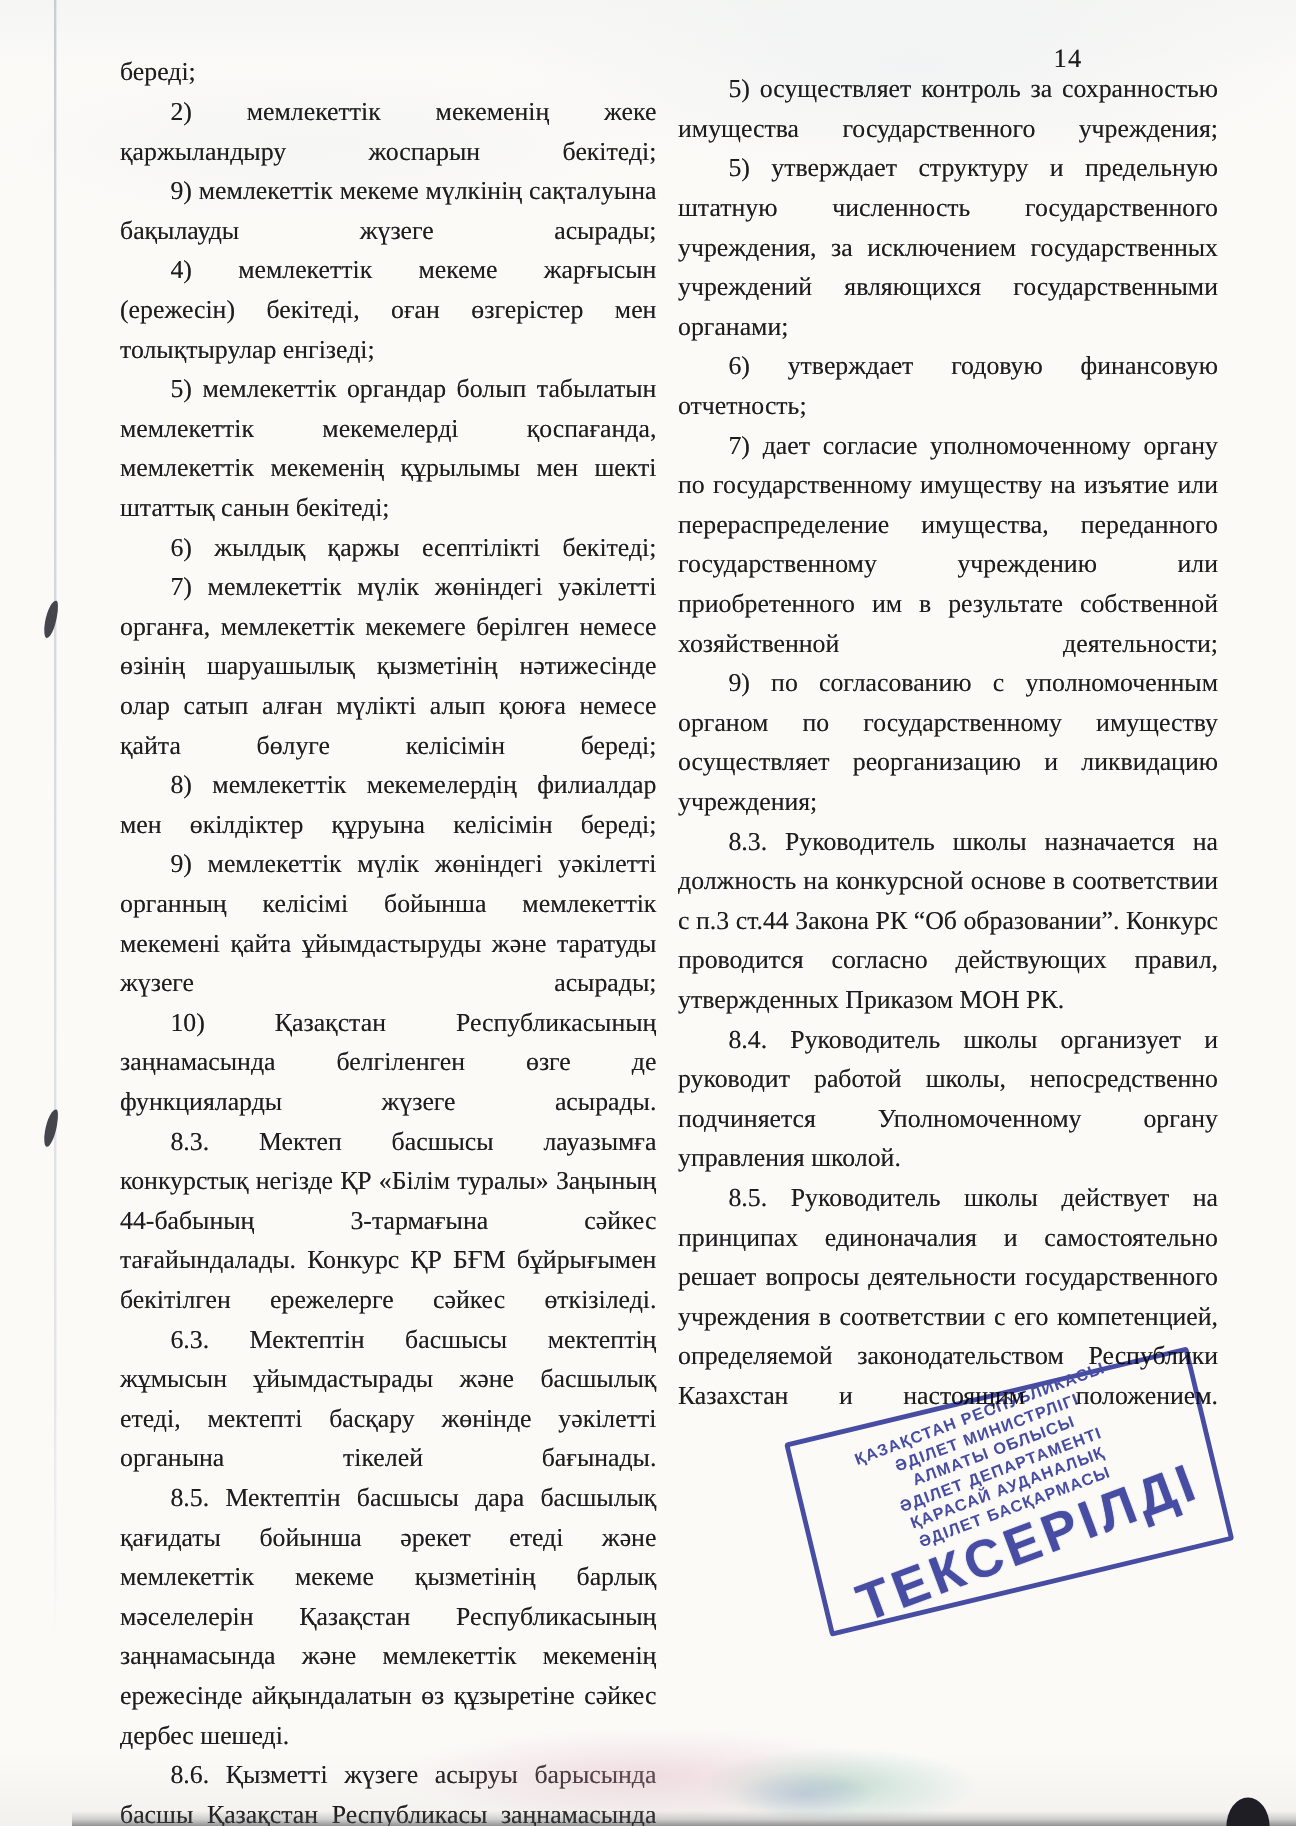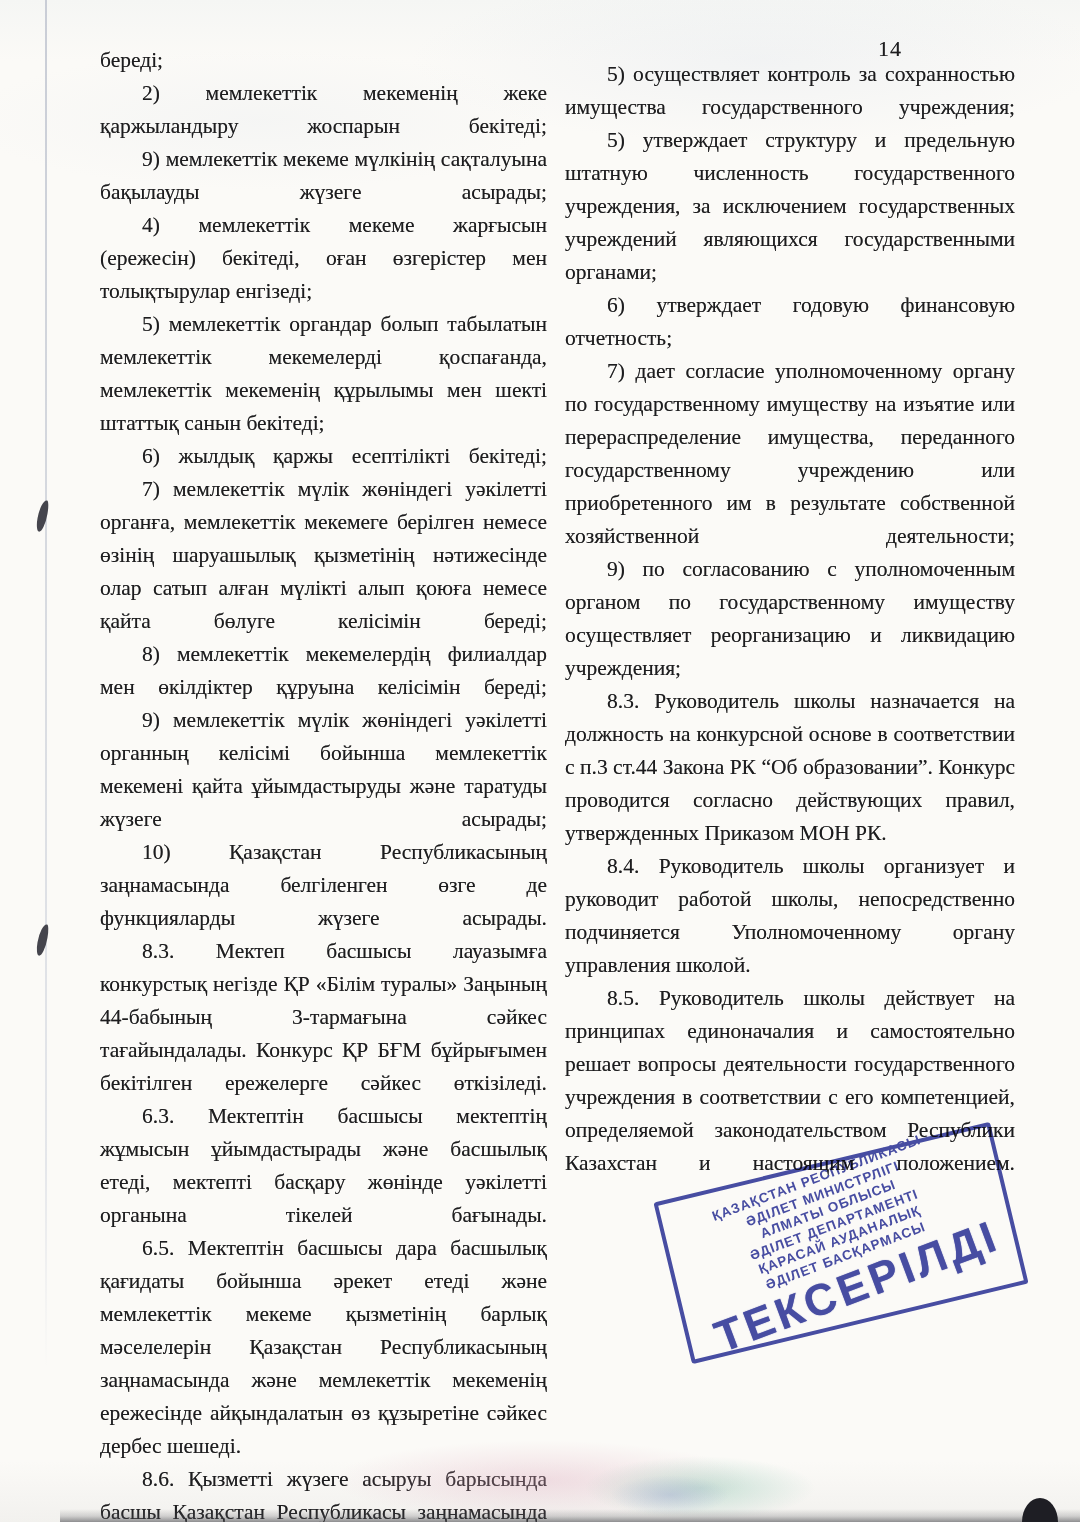--- a/index.html
+++ b/index.html
@@ -99,21 +99,21 @@
       <p class="spread ">9) мемлекеттік мекеме мүлкінің сақталуына бақылауды жүзеге асырады;</p>
       <p class="">4) мемлекеттік мекеме жарғысын (ережесін) бекітеді, оған өзгерістер мен толықтырулар енгізеді;</p>
       <p class="">5) мемлекеттік органдар болып табылатын мемлекеттік мекемелерді қоспағанда, мемлекеттік мекеменің құрылымы мен шекті штаттық санын бекітеді;</p>
       <p class="spread ">6) жылдық қаржы есептілікті бекітеді;</p>
       <p class="spread ">7) мемлекеттік мүлік жөніндегі уәкілетті органға, мемлекеттік мекемеге берілген немесе өзінің шаруашылық қызметінің нәтижесінде олар сатып алған мүлікті алып қоюға немесе қайта бөлуге келісімін береді;</p>
       <p class="spread ">8) мемлекеттік мекемелердің филиалдар мен өкілдіктер құруына келісімін береді;</p>
       <p class="spread ">9) мемлекеттік мүлік жөніндегі уәкілетті органның келісімі бойынша мемлекеттік мекемені қайта ұйымдастыруды және таратуды жүзеге асырады;</p>
       <p class="spread ">10) Қазақстан Республикасының заңнамасында белгіленген өзге де функцияларды жүзеге асырады.</p>
       <p class="spread ">8.3. Мектеп басшысы лауазымға конкурстық негізде ҚР «Білім туралы» Заңының 44-бабының 3-тармағына сәйкес тағайындалады. Конкурс ҚР БҒМ бұйрығымен бекітілген ережелерге сәйкес өткізіледі.</p>
       <p class="spread ">6.3. Мектептін басшысы мектептің жұмысын ұйымдастырады және басшылық етеді, мектепті басқару жөнінде уәкілетті органына тікелей бағынады.</p>
-      <p class="">6.5. Мектептін басшысы дара басшылық қағидаты бойынша әрекет етеді және мемлекеттік мекеме қызметінің барлық мәселелерін Қазақстан Республикасының заңнамасында және мемлекеттік мекеменің ережесінде айқындалатын өз құзыретіне сәйкес дербес шешеді.</p>
+      <p class="">8.5. Мектептін басшысы дара басшылық қағидаты бойынша әрекет етеді және мемлекеттік мекеме қызметінің барлық мәселелерін Қазақстан Республикасының заңнамасында және мемлекеттік мекеменің ережесінде айқындалатын өз құзыретіне сәйкес дербес шешеді.</p>
       <p class="spread ">8.6. Қызметті жүзеге асыруы барысында басшы Қазақстан Республикасы заңнамасында белгіленген тәртіппен:</p>
     </div>
   <div class="col col-right">
       <p class="spread ">5) осуществляет контроль за сохранностью имущества государственного учреждения;</p>
       <p class="">5) утверждает структуру и предельную штатную численность государственного учреждения, за исключением государственных учреждений являющихся государственными органами;</p>
       <p class="">6) утверждает годовую финансовую отчетность;</p>
       <p class="spread ">7) дает согласие уполномоченному органу по государственному имуществу на изъятие или перераспределение имущества, переданного государственному учреждению или приобретенного им в результате собственной хозяйственной деятельности;</p>
       <p class="">9) по согласованию с уполномоченным органом по государственному имуществу осуществляет реорганизацию и ликвидацию учреждения;</p>
       <p class="">8.3. Руководитель школы назначается на должность на конкурсной основе в соответствии с п.3 ст.44 Закона РК “Об образовании”. Конкурс проводится согласно действующих правил, утвержденных Приказом МОН РК.</p>
       <p class="">8.4. Руководитель школы организует и руководит работой школы, непосредственно подчиняется Уполномоченному органу управления школой.</p>

